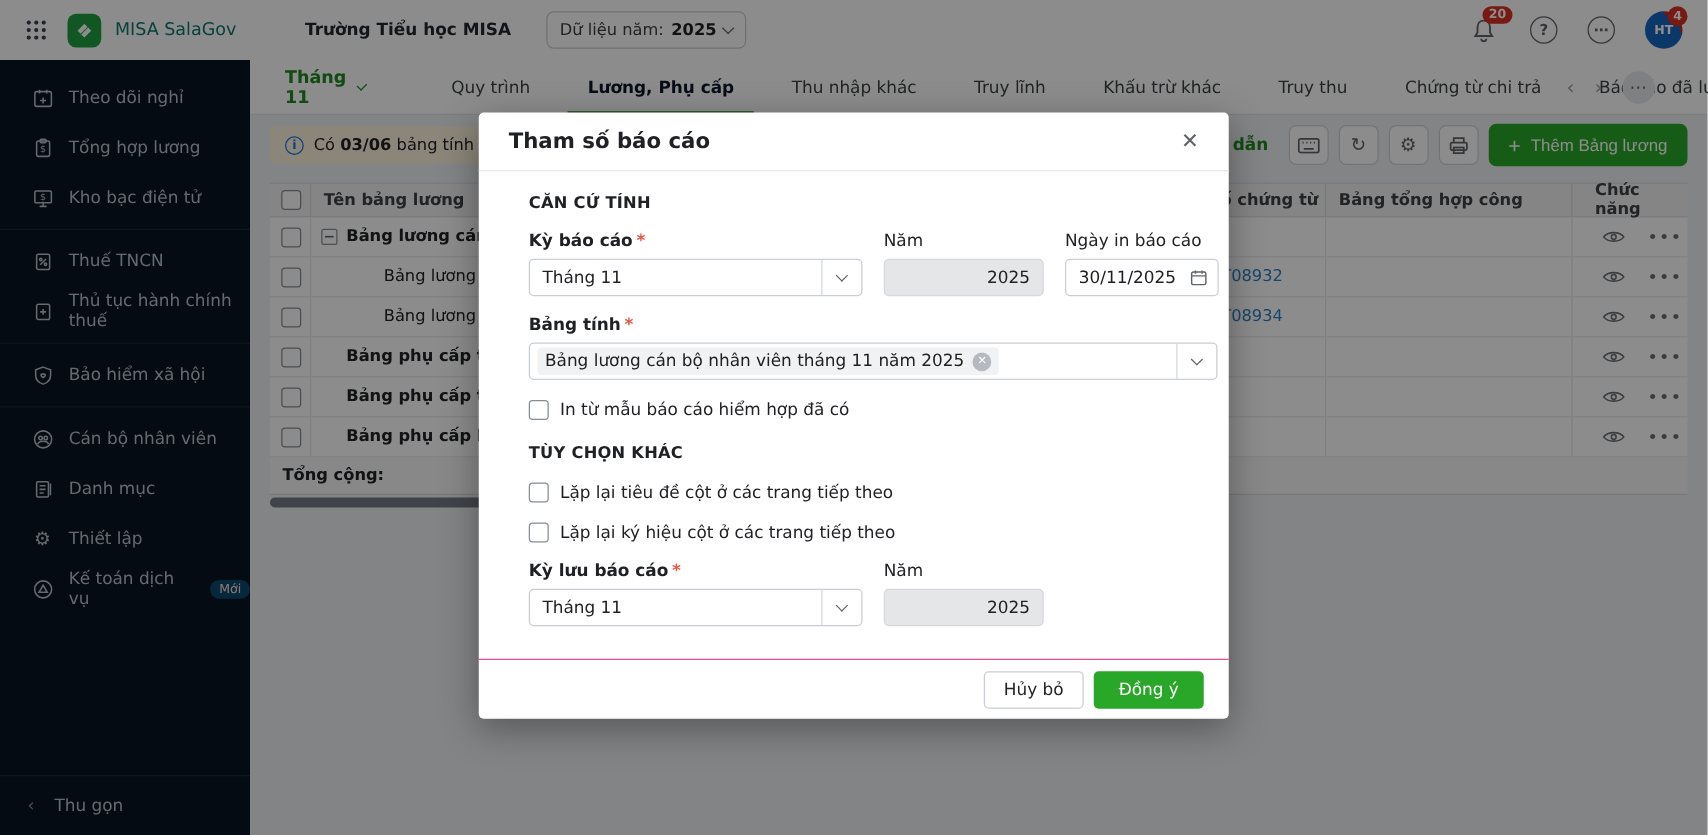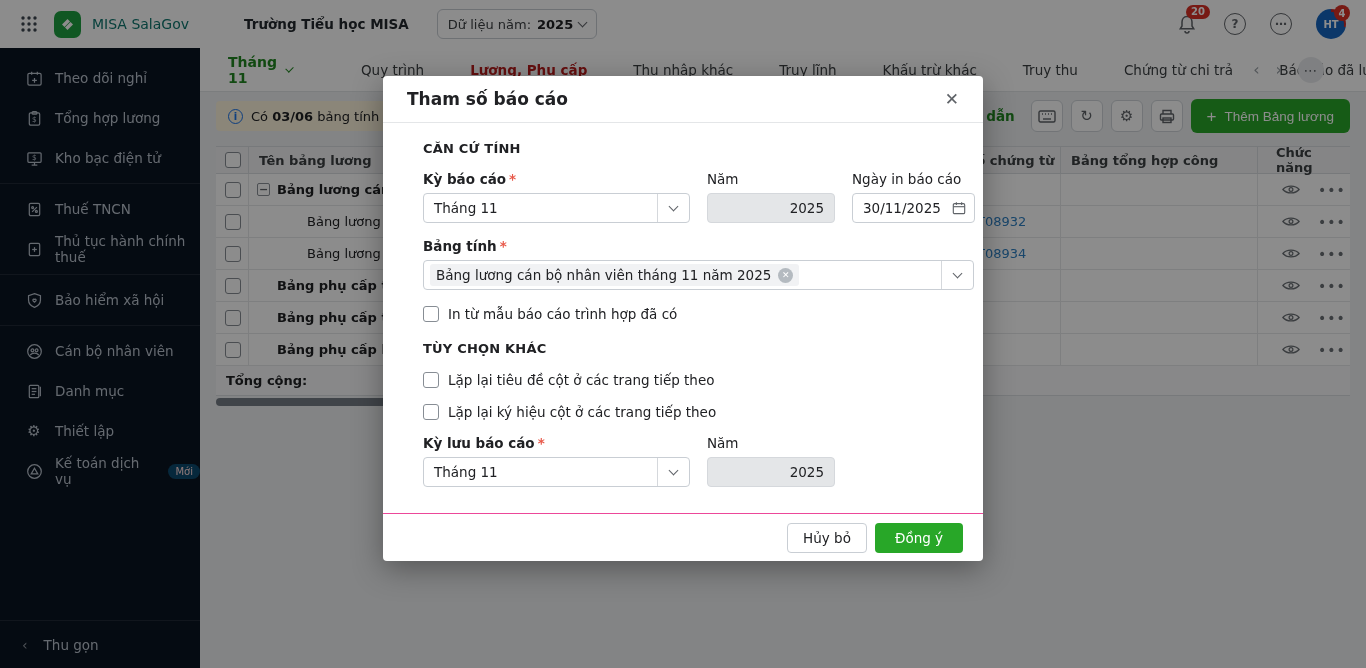--- a/index.html
+++ b/index.html
@@ -48,21 +48,21 @@
 
   
   .content { position:absolute; left:200px; top:48px; width:1166px; height:620px; background:#eef0f2; }
   .tab-bar { height:44px; background:#ffffff; border-bottom:1px solid #e1e3e6; display:flex; align-items:center; position:relative; }
   .period { display:flex; align-items:center; gap:8px; margin-left:28px; color:#218721; font-size:14px; font-weight:bold; cursor:pointer; }
   .chev { width:7px; height:7px; border-right:1.8px solid #218721; border-bottom:1.8px solid #218721;
     transform:rotate(45deg); margin-top:-3px; }
   .vline { width:1px; height:22px; background:#d7dadd; margin:0 22px 0 24px; }
   .tab { font-size:13.5px; color:#3c4043; padding:0 2px; margin:0 21px; height:44px; display:flex; align-items:center;
     cursor:pointer; position:relative; white-space:nowrap; }
-  .tab.active { font-weight:bold; color:#b91c1c; }
+  .tab.active { font-weight:bold; color:#0f172a; }
   .tab.active::after { content:""; position:absolute; left:-14px; right:-14px; bottom:0; height:3px; background:#218721; }
   .tab-arrows { position:absolute; right:42px; display:flex; align-items:center; gap:16px; }
   .arrow-btn { color:#9aa0a6; font-size:16px; cursor:pointer; }
   .more-circle { width:26px; height:26px; border-radius:50%; background:#e8eaed; color:#5f6368;
     display:flex; align-items:center; justify-content:center; font-size:14px; letter-spacing:1px; cursor:pointer; }
 
   .toolbar { height:34px; margin:7px 16px 0 16px; display:flex; align-items:center; }
   .info-banner { height:30px; background:#fdf4dc; border-radius:4px; display:flex; align-items:center;
     gap:8px; padding:0 12px; font-size:13px; color:#202124; max-width:760px; overflow:hidden; white-space:nowrap; }
   .info-i { width:15px; height:15px; border:1.4px solid #1a73e8; border-radius:50%; color:#1a73e8;
@@ -98,21 +98,21 @@
   .expand-box { width:13px; height:13px; border:1px solid #8a9097; border-radius:2px; color:#5f6368;
     font-size:11px; line-height:11px; display:flex; align-items:center; justify-content:center; cursor:pointer; }
   .doc-link { color:#2f80c3; cursor:pointer; }
   .eye-btn, .dots-btn { cursor:pointer; color:#6b7075; display:flex; align-items:center; }
   .dots-btn { font-size:14px; letter-spacing:1px; }
   .h-scroll { margin-top:2px; height:8px; }
   .h-thumb { width:686px; height:8px; border-radius:4px; background:#767d85; }
 
   
   .overlay { position:absolute; left:0; top:0; width:1366px; height:668px; background:rgba(0,0,0,0.45); z-index:50; }
-  .modal { position:absolute; left:383px; top:76px; width:600px; height:485px; background:#ffffff;
+  .modal { position:absolute; left:383px; top:90px; width:600px; height:485px; background:#ffffff;
     border-radius:4px; box-shadow:0 8px 30px rgba(0,0,0,0.35); z-index:60; }
   .m-header { height:47px; padding:0 24px; border-bottom:1px solid #e4e6e8; display:flex; align-items:center; justify-content:space-between; }
   .m-title { font-size:17px; font-weight:bold; color:#202124; }
   .m-close { font-size:17px; color:#5f6368; cursor:pointer; }
   .m-body { padding:18px 25px 0 40px; }
   .sec-title { font-size:13px; font-weight:bold; color:#202124; letter-spacing:0.2px; }
   .f-row { display:flex; gap:17px; margin-top:15px; }
   .field label { display:block; font-size:13.5px; color:#202124; margin-bottom:6px; font-weight:bold; }
   .field label.normal { font-weight:normal; }
   .req { color:#e8594a; margin-left:3px; }
@@ -580,21 +580,21 @@
           </span>
           <span class="chev-box" style="margin-left:auto">
               <span class="chev-g"></span>
             </span>
         </div>
       </div>
     </div>
 
     <div class="chk-row">
       <span class="cbx"></span>
-      <span>In từ mẫu báo cáo trình hợp đã có</span>
+      <span>In từ mẫu báo cáo hiểm hợp đã có</span>
     </div>
 
     <div class="sec-title sec2">TÙY CHỌN KHÁC</div>
 
     <div class="chk-row">
       <span class="cbx"></span>
       <span>Lặp lại tiêu đề cột ở các trang tiếp theo</span>
     </div>
     <div class="chk-row">
       <span class="cbx"></span>

